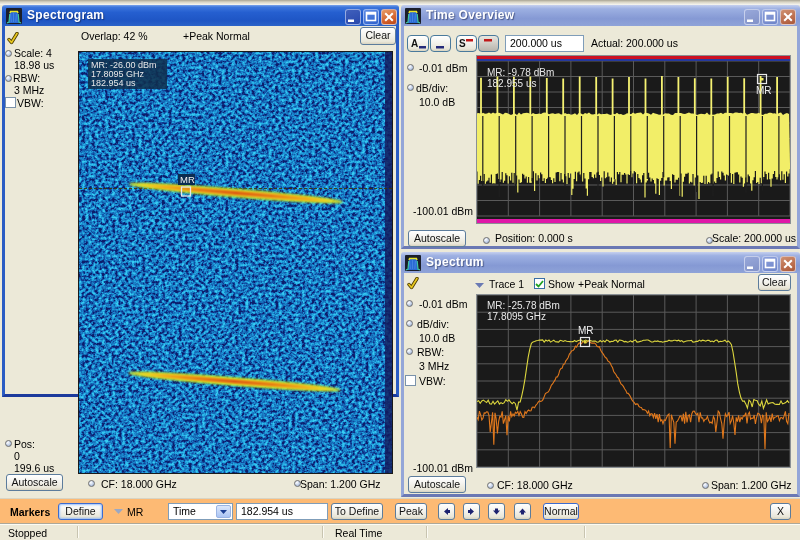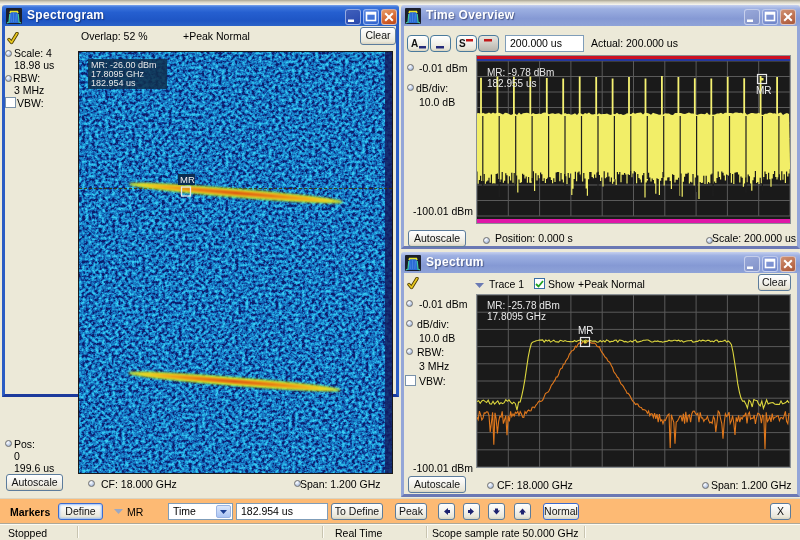--- a/index.html
+++ b/index.html
@@ -50,21 +50,21 @@
 <svg width="14" height="14">
           <path d="M3.2,3.2 L10.8,10.8 M10.8,3.2 L3.2,10.8" stroke="#fff" stroke-width="2"></path>
         </svg>
       </div>
   </div>
   <div class="body b-active">
     <svg style="position:absolute;left:2px;top:6px" width="13" height="13">
 <path d="M2,7.5 L4.5,10.5 L10,1.5" fill="none" stroke="#4a3a00" stroke-width="3.4" stroke-linecap="round" stroke-linejoin="round"></path>
 <path d="M2,7.5 L4.5,10.5 L10,1.5" fill="none" stroke="#e8c820" stroke-width="1.7" stroke-linecap="round" stroke-linejoin="round"></path>
 </svg>
-    <span class="lbl" style="left:76px;top:4px">Overlap: 52 %</span>
+    <span class="lbl" style="left:76px;top:4px">Overlap: 42 %</span>
     <span class="lbl" style="left:178px;top:4px">+Peak Normal</span>
     <div class="btn" style="left:355px;top:1px;width:36px;height:18px;padding-top:1px">Clear</div>
     <span class="blt" style="left:0px;top:24px"></span>
     <span class="lbl" style="left:9px;top:21px">Scale: 4</span>
     <span class="lbl" style="left:9px;top:33px">18.98 us</span>
     <span class="blt" style="left:0px;top:49px"></span>
     <span class="lbl" style="left:8px;top:46px">RBW:</span>
     <span class="lbl" style="left:9px;top:58px">3 MHz</span>
     <span class="cb" style="left:0px;top:71px"></span>
     <span class="lbl" style="left:12px;top:71px">VBW:</span>
@@ -304,15 +304,14 @@
   <div class="btn" style="left:543px;top:4px;width:36px;height:17px;padding-top:1px;border:1px solid #3c6cd0">Normal</div>
   <div class="btn" style="left:770px;top:4px;width:21px;height:17px;padding-top:1px">X</div>
 </div>
 
 <div class="abs" style="left:0;top:523px;width:800px;height:17px;background:#ece9d8;border-top:1px solid #aca899;box-shadow:inset 0 1px 0 #fcfbf4">
   <span class="lbl" style="left:8px;top:3px">Stopped</span>
   <span class="sep" style="left:77px"></span>
   <span class="sep" style="left:322px"></span>
   <span class="lbl" style="left:335px;top:3px">Real Time</span>
   <span class="sep" style="left:426px"></span>
-  <span class="lbl" style="left:432px;top:3px">Scope sample rate 50.000 GHz</span>
   <span class="sep" style="left:584px"></span>
 </div>
 
 </body></html>

